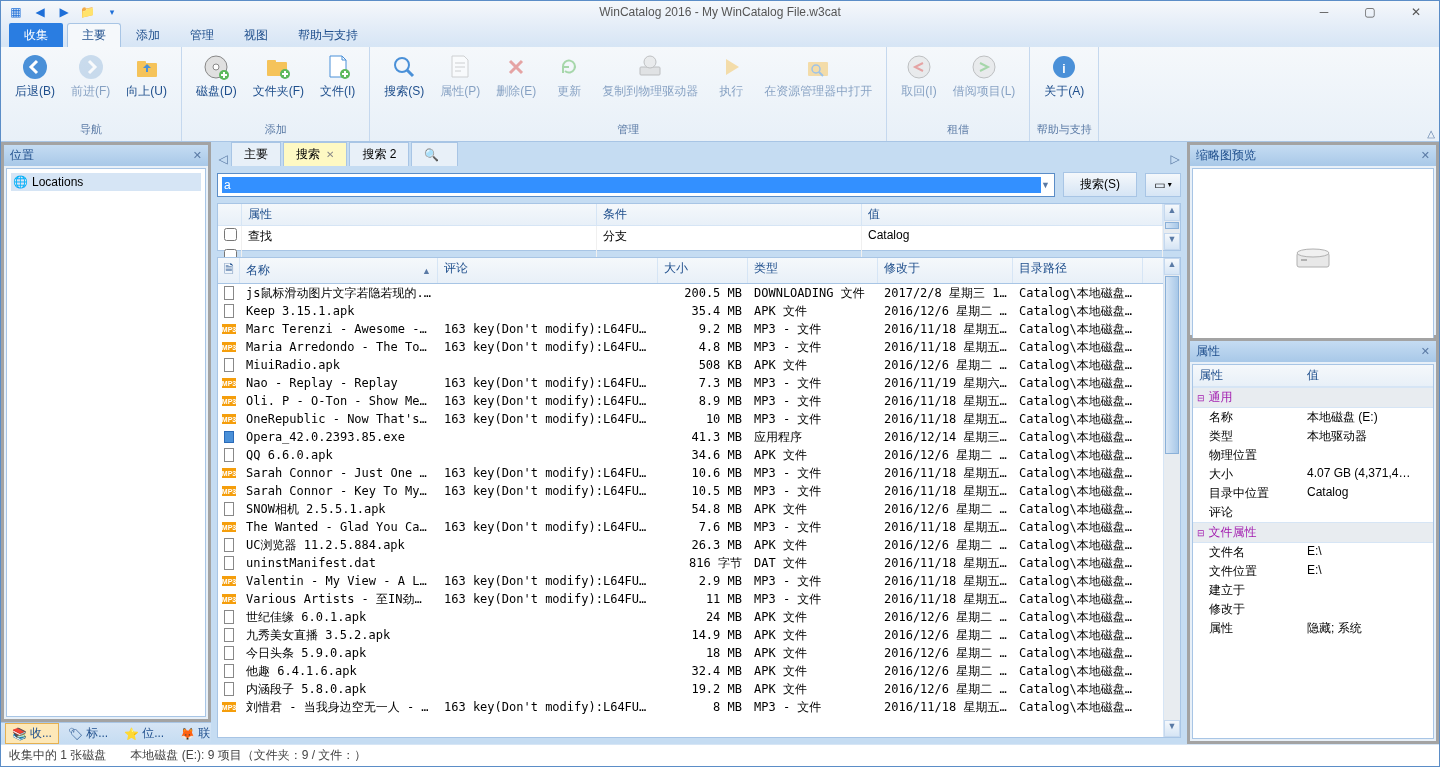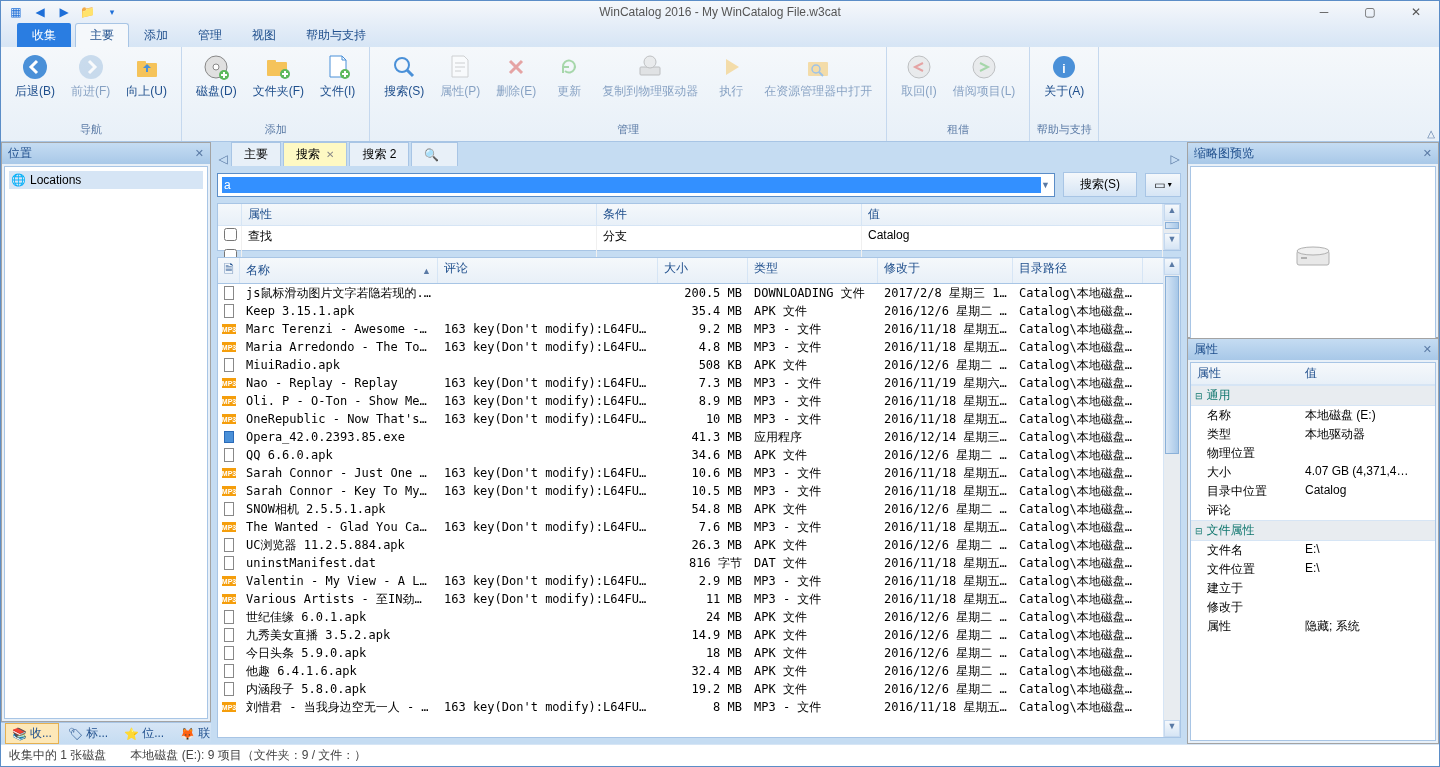--- a/index.html
+++ b/index.html
@@ -4,34 +4,34 @@
 <style>
 *{box-sizing:border-box;margin:0;padding:0;font-family:"Microsoft YaHei","SimSun",sans-serif;font-size:12px;user-select:none}
 body{background:#3a2a5a;width:1440px;height:767px;overflow:hidden}
 .window{width:1440px;height:767px;background:#fff;display:flex;flex-direction:column;border:1px solid #5b8dc7}
 .titlebar{height:22px;background:linear-gradient(#f5f8fb,#e6eef8);display:flex;align-items:center;position:relative}
 .qat{display:flex;align-items:center;gap:6px;padding-left:6px}
 .qat-icon{width:18px;height:18px;display:flex;align-items:center;justify-content:center;color:#1e6fd8}
 .title{position:absolute;left:50%;transform:translateX(-50%);color:#555}
 .winbtns{position:absolute;right:0;display:flex}
 .winbtn{width:46px;height:22px;display:flex;align-items:center;justify-content:center;color:#555}
-.ribbon-tabs{height:24px;background:linear-gradient(#e6eef8,#d6e5f5);display:flex;align-items:flex-start;padding-left:16px}
+.ribbon-tabs{height:24px;background:linear-gradient(#e6eef8,#d6e5f5);display:flex;align-items:flex-start;padding-left:8px}
 .rtab{padding:3px 14px;color:#1e4e8c;cursor:pointer;border:1px solid transparent;border-bottom:none}
 .rtab.first{background:#2a7de1;color:#fff;border-radius:2px 2px 0 0;margin-right:4px}
 .rtab.active{background:#f5f8fb;border-color:#a8c5e5;border-radius:3px 3px 0 0}
 .ribbon{height:95px;background:linear-gradient(#f5f8fb,#e8f0f8);border-bottom:1px solid #a8c5e5;display:flex;position:relative}
 .rgroup{display:flex;flex-direction:column;border-right:1px solid #c5d8ee;padding:2px 6px}
 .rgroup-body{display:flex;flex:1;align-items:flex-start}
 .rgroup-label{text-align:center;color:#5a7aa5;font-size:11px;padding:2px 0}
 .rbtn{display:flex;flex-direction:column;align-items:center;padding:2px 8px;cursor:pointer;min-width:50px}
 .rbtn-icon{width:32px;height:32px;display:flex;align-items:center;justify-content:center;font-size:24px}
 .rbtn-label{color:#1e4e8c;text-align:center;margin-top:2px;line-height:13px}
 .ribbon-collapse{position:absolute;right:4px;bottom:2px;color:#5a7aa5;font-size:10px;cursor:pointer}
 .workspace{flex:1;display:flex;min-height:0}
-.dockpanel{background:#e8f0f8;border:1px solid #a3a3a3;display:flex;flex-direction:column}
+.dockpanel{background:#e8f0f8;border:3px solid #a3a3a3;display:flex;flex-direction:column}
 .dock-header{background:linear-gradient(#c5dcf2,#a8c8e8);padding:2px 6px;color:#1e4e8c;display:flex;justify-content:space-between;align-items:center}
 .dock-x{cursor:pointer;color:#5a7aa5;font-size:11px}
 .left-panel{width:210px}
 .tree{flex:1;background:#fff;margin:2px;border:1px solid #a8c5e5;padding:4px}
 .tree-item{display:flex;align-items:center;gap:4px;padding:2px}
 .tree-item.sel{background:#d6e5f5}
 .taskbar{height:22px;background:linear-gradient(#d6e5f5,#c5dcf2);display:flex;align-items:center;padding:0 4px;gap:2px;border-top:1px solid #a8c5e5}
 .tbtn{display:flex;align-items:center;gap:3px;padding:1px 6px;cursor:pointer;color:#1e4e8c;border:1px solid transparent}
 .tbtn.active{background:#fde8b8;border-color:#e5b050}
 .center{flex:1;display:flex;flex-direction:column;background:#c5dcf2;min-width:0}
@@ -82,21 +82,21 @@
 .gc-path{width:130px}
 .ico-mp3{width:14px;height:10px;background:#f59e0b;font-size:7px;color:#fff;display:flex;align-items:center;justify-content:center;font-weight:bold}
 .ico-apk{width:12px;height:14px;border:1px solid #888;background:#fff}
 .ico-exe{width:12px;height:12px;background:#4a90d8;border:1px solid #2a6ab8}
 .right{width:252px;display:flex;flex-direction:column}
 .preview-body{flex:1;background:#fff;margin:2px;border:1px solid #a8c5e5;display:flex;align-items:center;justify-content:center;min-height:180px}
 .disk-icon{color:#b0b0b0}
 .props-body{flex:1;background:#fff;margin:2px;border:1px solid #a8c5e5;overflow:auto}
 .prop-header{display:flex;background:linear-gradient(#f5f8fb,#e8f0f8);border-bottom:1px solid #d6e5f5}
 .prop-header>div{padding:2px 6px;color:#1e4e8c}
-.prop-group{background:#e8ecf0;padding:1px 4px;color:#0f766e;border-top:1px solid #d6e5f5;border-bottom:1px solid #d6e5f5}
+.prop-group{background:#e8ecf0;padding:1px 4px;color:#a21caf;border-top:1px solid #d6e5f5;border-bottom:1px solid #d6e5f5}
 .prop-row{display:flex}
 .prop-row>div{padding:1px 6px;overflow:hidden;text-overflow:ellipsis;white-space:nowrap}
 .pr-k{width:108px;padding-left:16px!important}
 .pr-v{flex:1}
 .statusbar{height:22px;background:#fff;border-top:1px solid #d6e5f5;display:flex;align-items:center;padding:0 8px;gap:24px;color:#444}
 .sort-arrow{font-size:9px;color:#5a7aa5}
 svg{display:block}
 </style>
 </head>
 <body>

